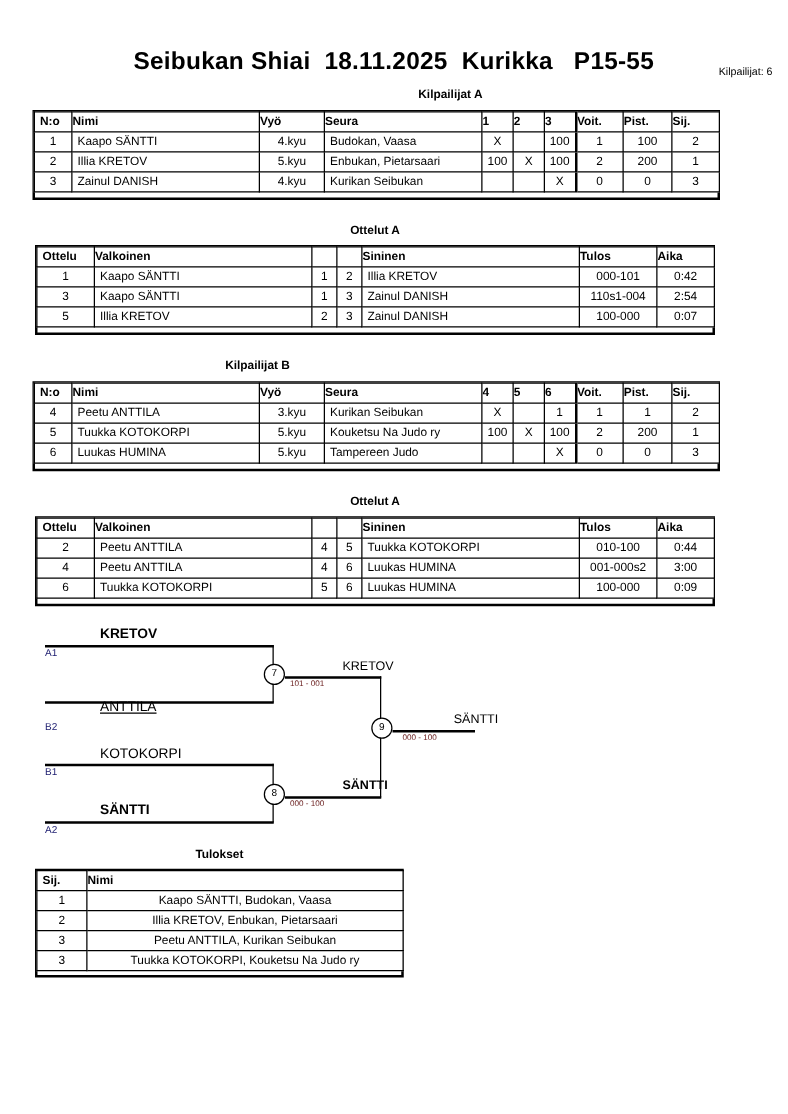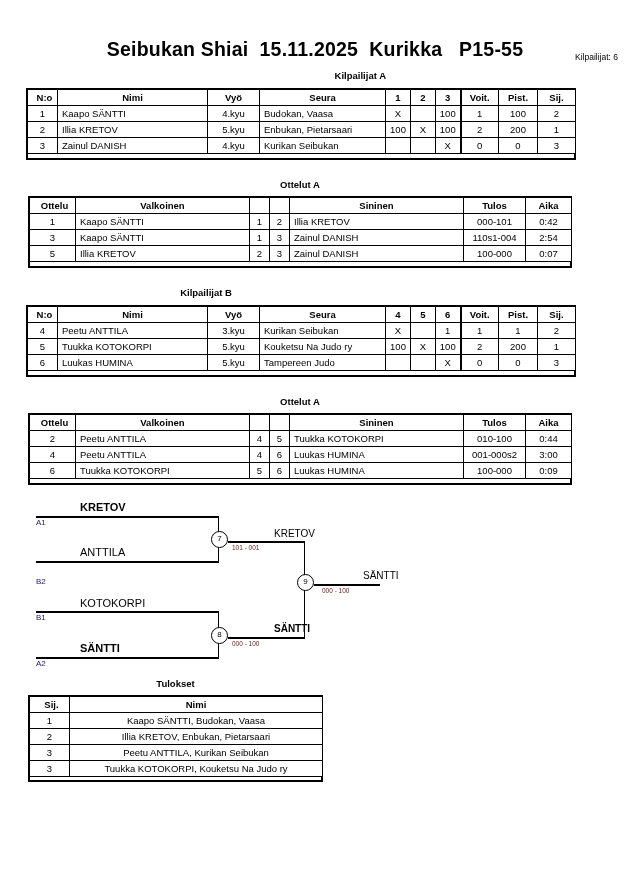--- a/index.html
+++ b/index.html
@@ -55,21 +55,21 @@
     border: 1px solid #000;
     padding: 0;
     height: 15px;
     line-height: 15px;
     font-weight: normal;
     overflow: hidden;
     white-space: nowrap;
   }
   table.grid th {
     font-weight: bold;
-    text-align: center;
+    text-align: left;
   }
   .outer-box {
     position: absolute;
     border: 2px solid #000;
     box-sizing: border-box;
   }
   .c { text-align: center; }
   .l { text-align: left; padding-left: 4px !important; }
   .b { font-weight: bold; }
   .thickL { border-left: 2px solid #000 !important; }
@@ -114,21 +114,21 @@
     background: #fff;
     font-size: 8px;
     line-height: 14px;
     text-align: center;
     z-index: 3;
   }
 </style>
 </head>
 <body>
 
-<div class="doc-title">Seibukan Shiai  15.11.2025  Kurikka   P15-55</div>
+<div class="doc-title">Seibukan Shiai  18.11.2025  Kurikka   P15-55</div>
 <div class="entrants">Kilpailijat: 6</div>
 
 <div class="caption" style="left:26px; top:70px; width:360px;text-align:right;">Kilpailijat A</div>
 <div class="outer-box" style="left:26px; top:88px; width:550px; height:72px;"></div>
 <table class="grid" style="left:27px; top:89px; width:548px;">
   <colgroup>
       <col style="width:30px">
       <col style="width:150px">
       <col style="width:52px">
       <col style="width:126px">
@@ -361,21 +361,21 @@
   </tr>
 </tbody>
   </table>
 
 <div class="bracket">
 
   <div class="bk-name b" style="left:36px; top:6px;">KRETOV</div>
   <div class="bk-line" style="left:36px; top:20px; width:183px; height:1.5px;"></div>
   <div class="bk-seed" style="left:36px; top:23px;text-align:right;">A1</div>
 
-  <div class="bk-name" style="left:36px; top:51px;">ANTTILA</div>
+  <div class="bk-name" style="left:36px; top:65px;text-decoration:underline;">ANTTILA</div>
   <div class="bk-line" style="left:36px; top:65px; width:183px; height:1.5px;"></div>
   <div class="bk-seed" style="left:36px; top:68px;margin-top:14px;">B2</div>
 
   <div class="bk-line" style="left:217.5px; top:20px; width:1.5px; height:46px;"></div>
 
   <div class="bk-node" style="left:211px; top:35px;">7</div>
   <div class="bk-name small" style="left:230px; top:32px;">KRETOV</div>
   <div class="bk-line" style="left:228px; top:45px; width:77px; height:1.5px;"></div>
   <div class="bk-score" style="left:232px; top:48px;">101 - 001</div>
 

